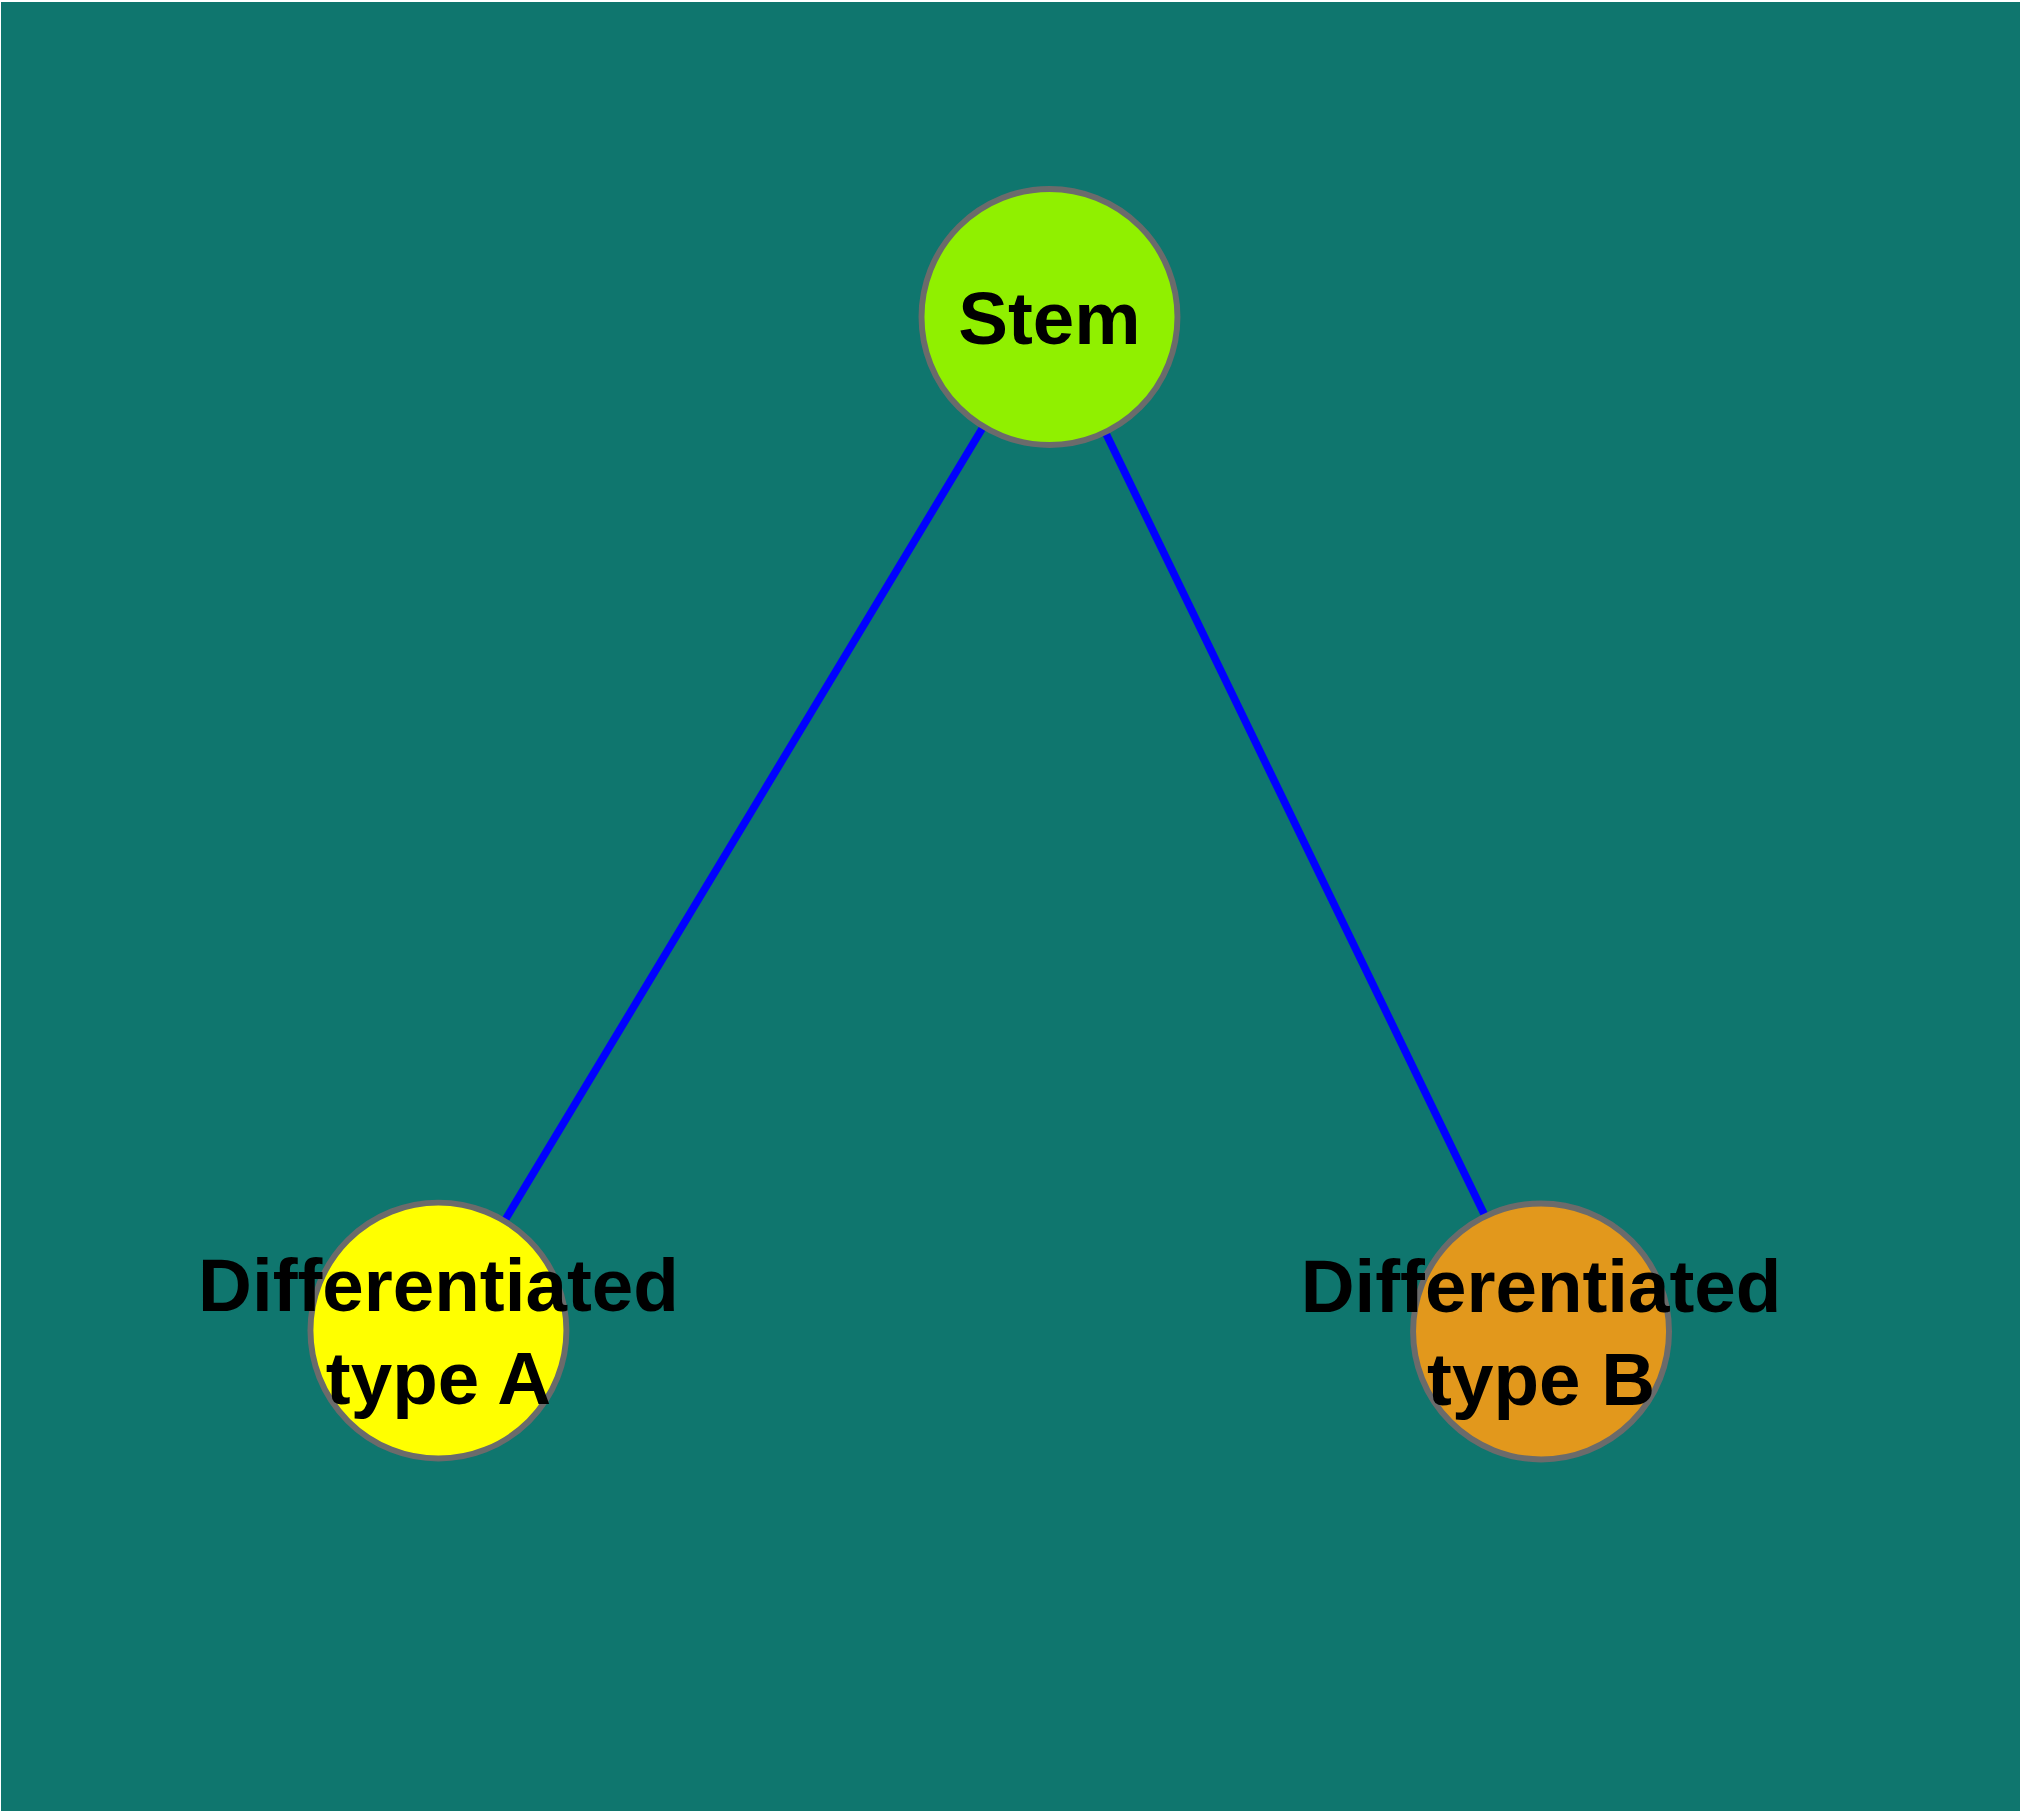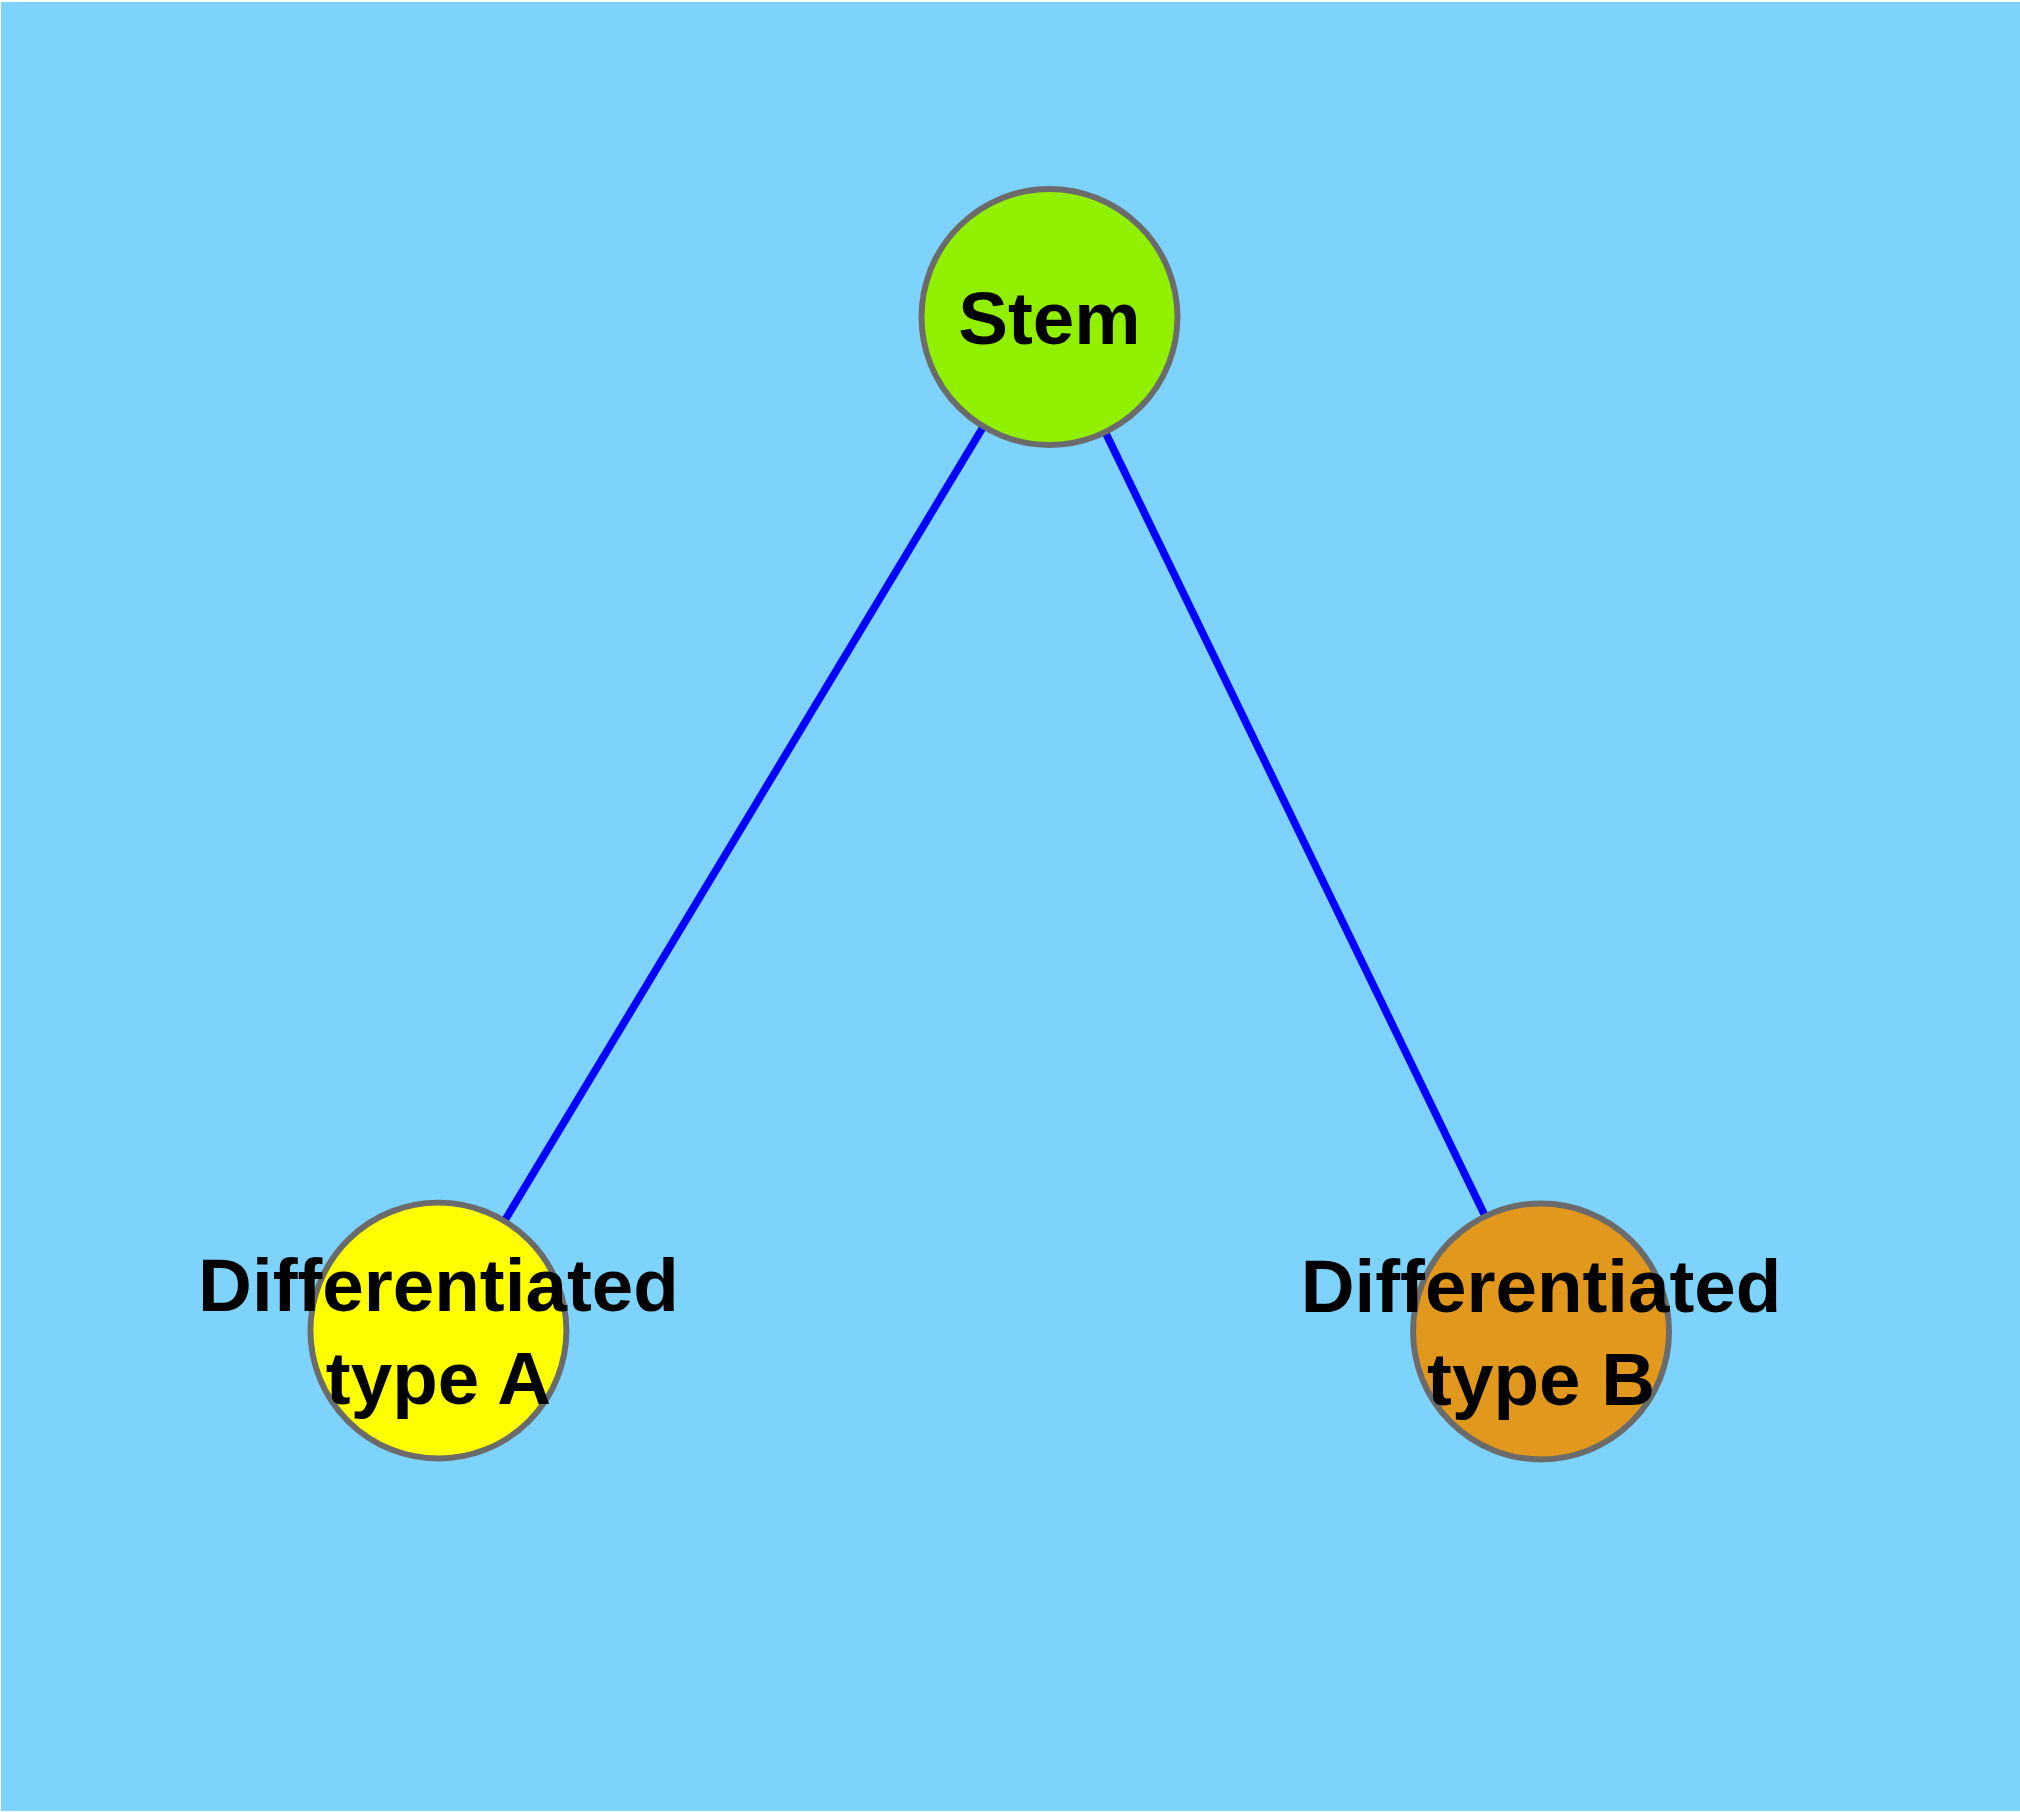--- a/index.html
+++ b/index.html
@@ -29,21 +29,21 @@
     display: block;
   }
   .node-label {
     font-family: "Liberation Sans", "DejaVu Sans", sans-serif;
     font-weight: bold;
   }
 </style>
 </head>
 <body>
 
-<div id="canvas" style="width: 2021px; height: 1812px; background: #7dd3fc; text-align: center;">
+<div id="canvas" style="width: 2021px; height: 1812px; background: #0f766e; text-align: center;">
   <svg id="graph-svg" xmlns="http://www.w3.org/2000/svg" width="2021" height="1812" viewBox="0 0 2384 2138">
       <line x1="1238" y1="374" x2="517" y2="1570" stroke="#0000ff" stroke-width="9"></line>
       <line x1="1238" y1="374" x2="1818" y2="1571" stroke="#0000ff" stroke-width="9"></line>
       <circle cx="1238" cy="374" r="151" fill="#90f000" stroke="#6b6b6b" stroke-width="7"></circle>
       <circle cx="517" cy="1570" r="151" fill="#ffff00" stroke="#6b6b6b" stroke-width="7"></circle>
       <circle cx="1818" cy="1571" r="151" fill="#e2981c" stroke="#6b6b6b" stroke-width="7"></circle>
       <text text-anchor="middle" fill="#000000" font-size="88" class="node-label"><tspan x="1238" y="406">Stem</tspan></text>
       <text text-anchor="middle" fill="#000000" font-size="88" class="node-label"><tspan x="517" y="1547">Differentiated</tspan><tspan x="517" y="1657">type A</tspan></text>
       <text text-anchor="middle" fill="#000000" font-size="88" class="node-label"><tspan x="1818" y="1548">Differentiated</tspan><tspan x="1818" y="1658">type B</tspan></text>
     </svg>

